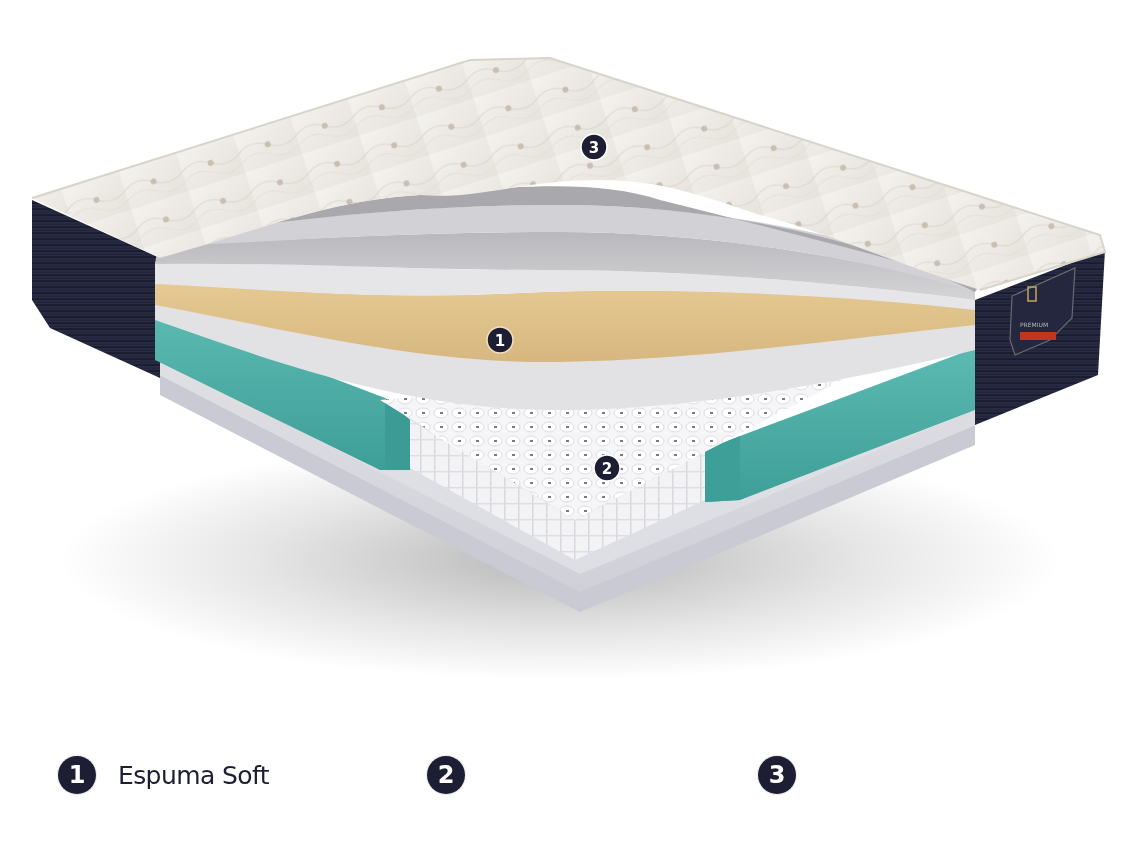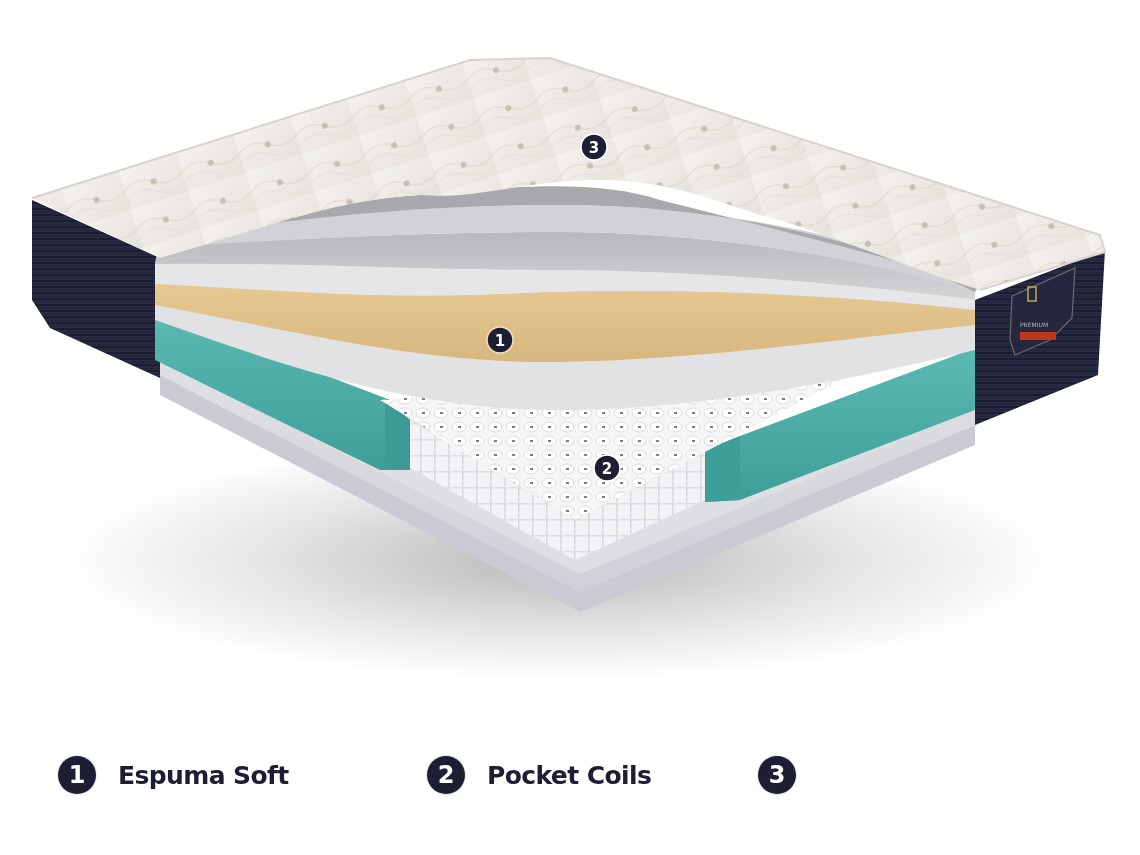--- a/index.html
+++ b/index.html
@@ -7,21 +7,21 @@
            font-family: "DejaVu Sans", "Liberation Sans", sans-serif; }
     .scene { position: absolute; left: 0; top: 0; width: 1140px; height: 720px; }
     .scene svg { display: block; }
     .marker-text { font-family: "DejaVu Sans", sans-serif; font-weight: bold; font-size: 15px; fill: #ffffff; }
     .legend { position: absolute; left: 0; top: 752px; width: 1140px; height: 50px; }
     .legend-item { position: absolute; top: 0; height: 46px; display: flex; align-items: center; }
     .legend-badge { width: 38px; height: 38px; border-radius: 50%; background: #1d1e33;
                     color: #ffffff; display: flex; align-items: center; justify-content: center;
                     font-family: "DejaVu Sans", sans-serif; font-weight: bold; font-size: 24px;
                     box-shadow: 0 0 0 1px #e8e8ee; }
-    .legend-label { margin-left: 22px; font-family: "DejaVu Sans", sans-serif; font-weight: bold;
+    .legend-label { margin-left: 22px; font-family: "DejaVu Sans", sans-serif; font-weight: normal;
                     font-size: 25px; color: #1d1e33; letter-spacing: -0.6px; white-space: nowrap; }
   </style>
 </head>
 <body>
 
 <div class="scene">
   <svg width="1140" height="720" viewBox="0 0 1140 720" xmlns="http://www.w3.org/2000/svg">
     <defs>
       <radialGradient id="shadow" cx="50%" cy="50%" r="50%">
         <stop offset="0%" stop-color="#000" stop-opacity="0.28"></stop>
@@ -132,18 +132,17 @@
   </svg>
 </div>
 
 <div class="legend">
   <div class="legend-item" style="left:58px;">
     <div class="legend-badge">1</div>
     <div class="legend-label">Espuma Soft</div>
   </div>
   <div class="legend-item" style="left:427px;">
     <div class="legend-badge">2</div>
-    <div class="legend-label">Pocket Coils</div>
   </div>
   <div class="legend-item" style="left:758px;">
     <div class="legend-badge">3</div>
   </div>
 </div>
 
 </body></html>

